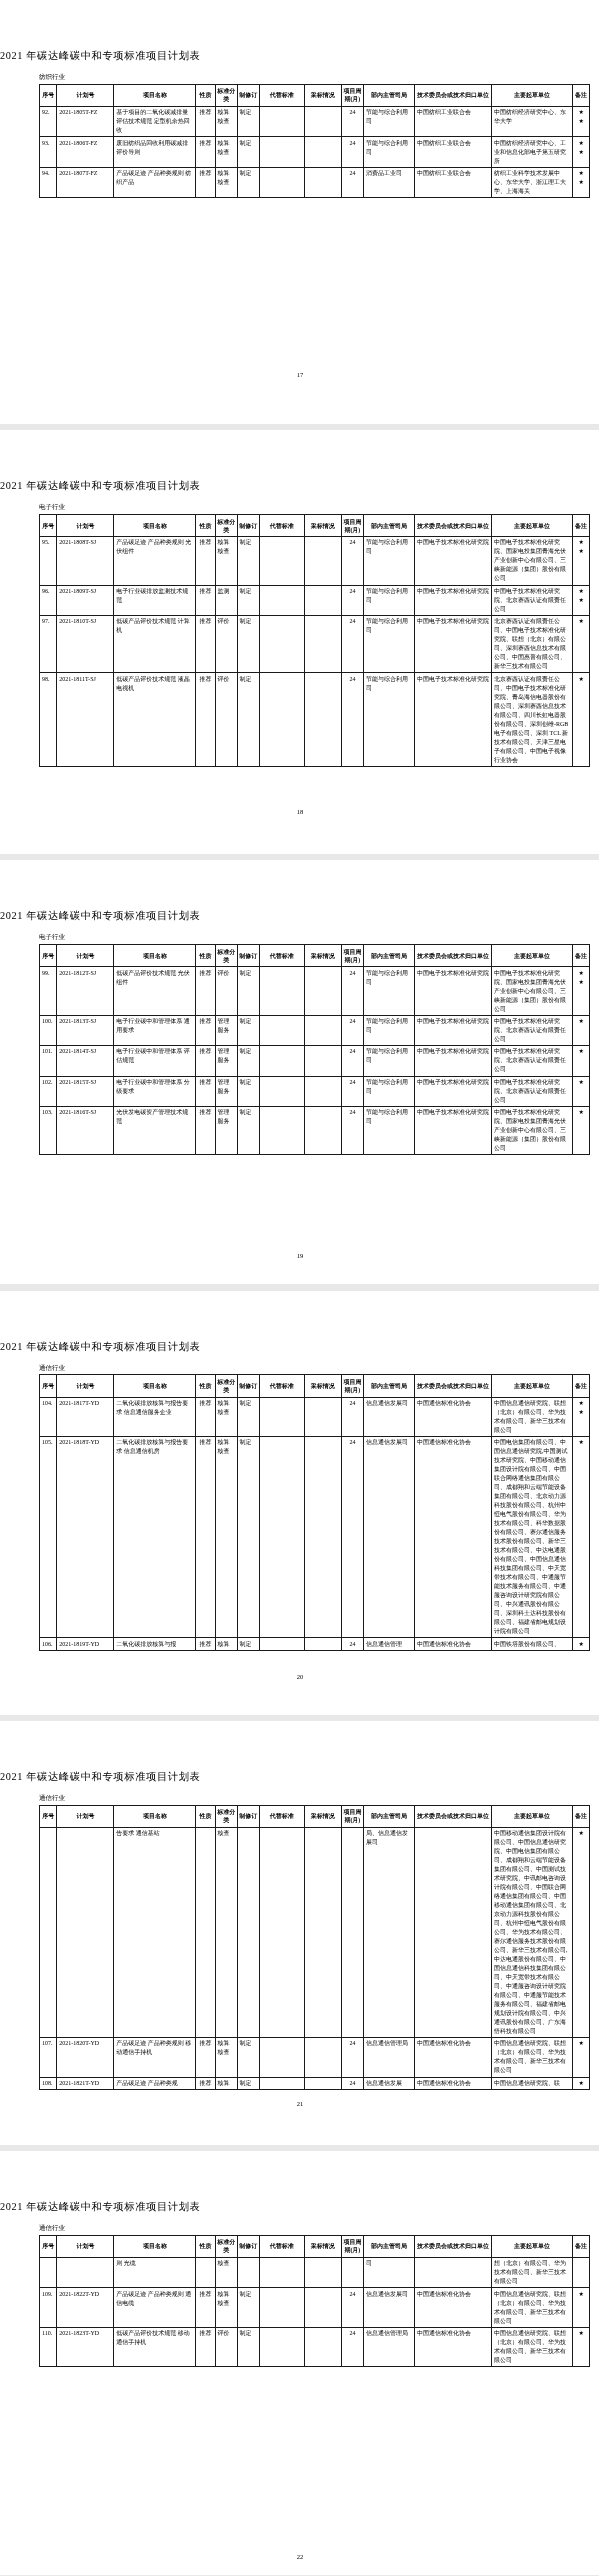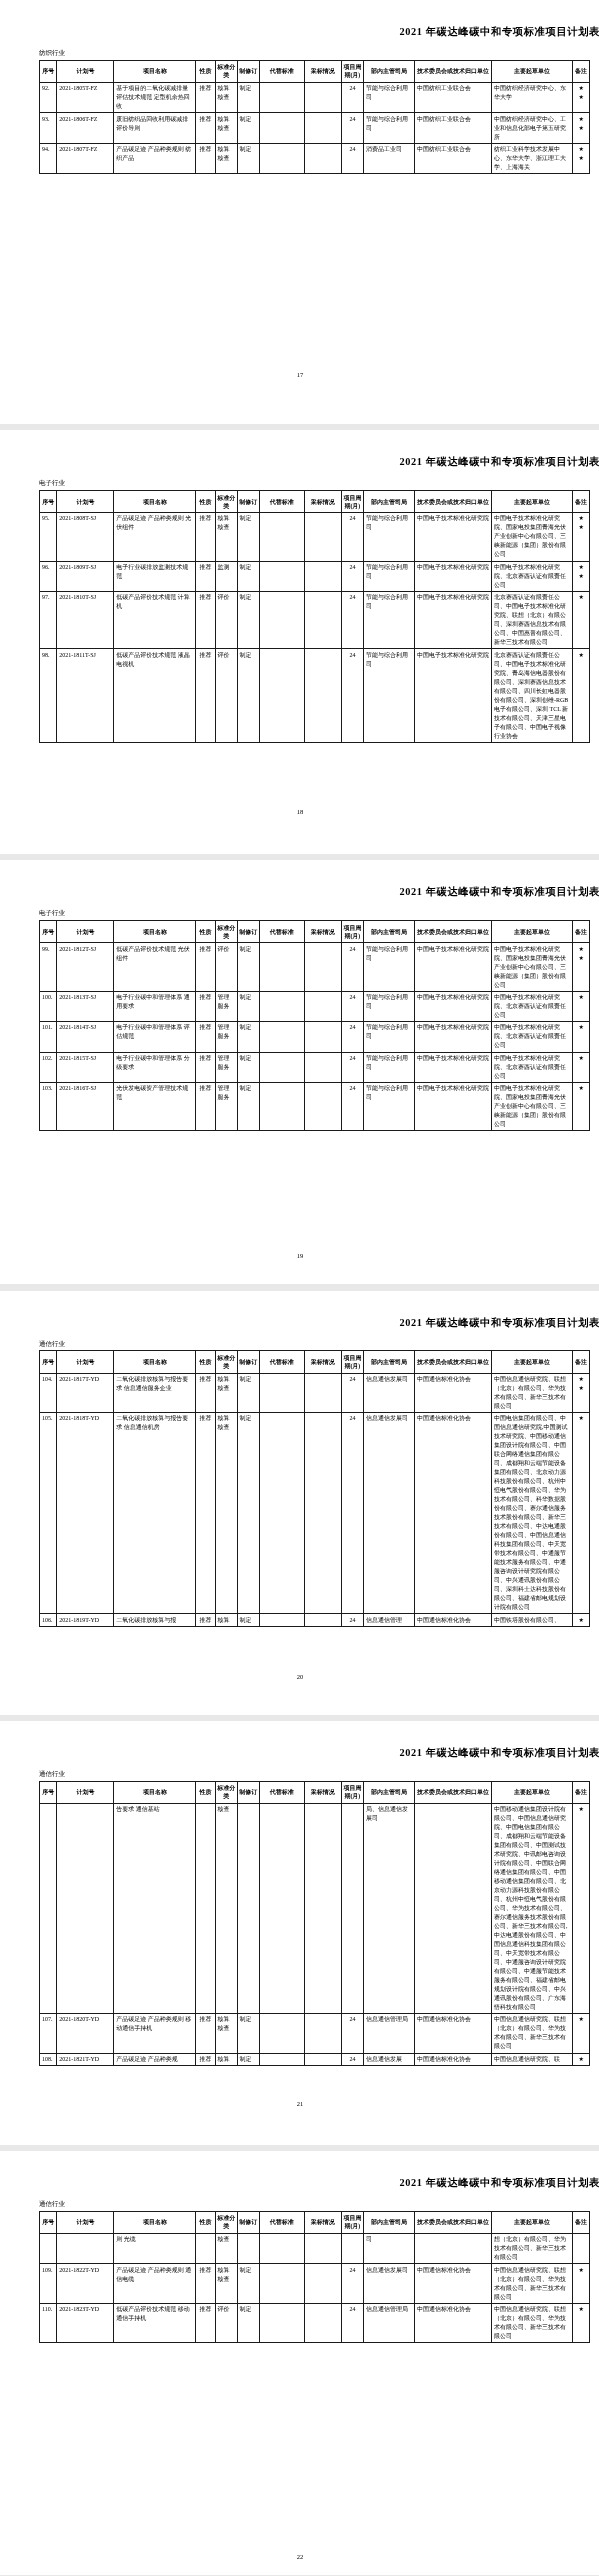--- a/index.html
+++ b/index.html
@@ -13,24 +13,24 @@
     position:relative;
     width:600px;
     height:424px;
     background:#ffffff;
     margin:0 0 6.2px 0;
     overflow:hidden;
   }
   .page:last-of-type{margin-bottom:0;}
   .doc-title{
     margin:0;
-    padding-top:25px;
-    text-align:right;
+    padding-top:49px;
+    text-align:left;
     font-size:10.3px;
-    font-weight:bold;
+    font-weight:normal;
     letter-spacing:0.6px;
   }
   .section-label{
     margin:10px 0 1.9px 39px;
     font-size:6.5px;
   }
   table.plan-table{
     border-collapse:collapse;
     table-layout:fixed;
     width:550px;

